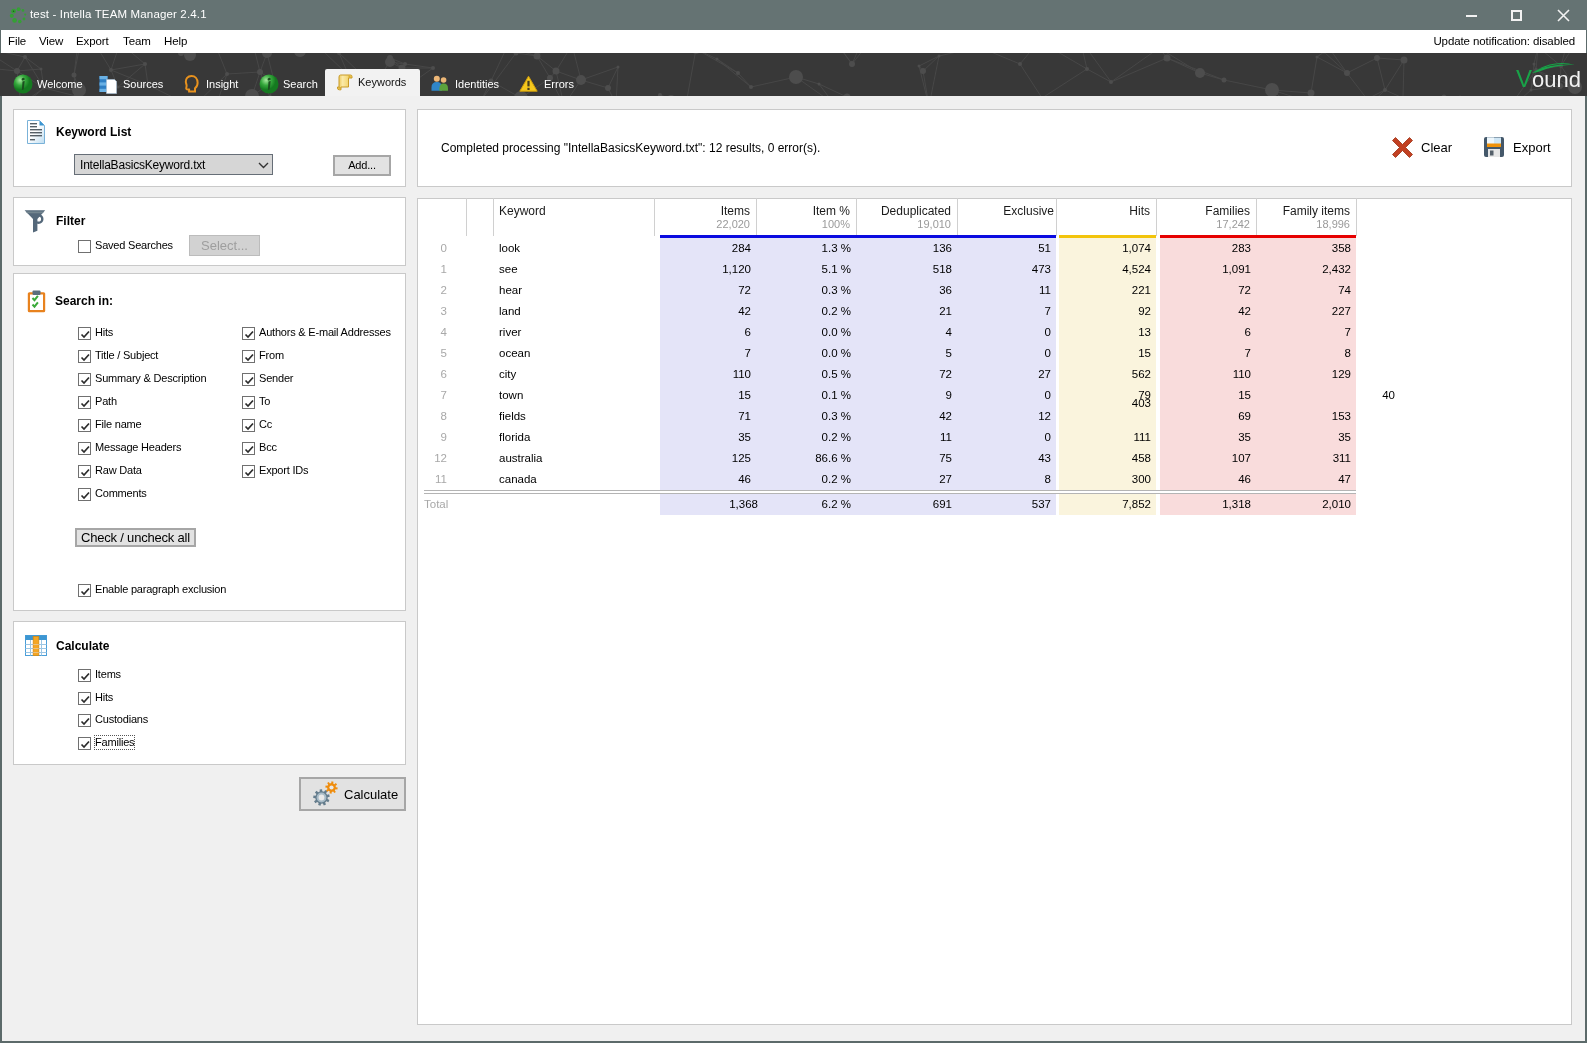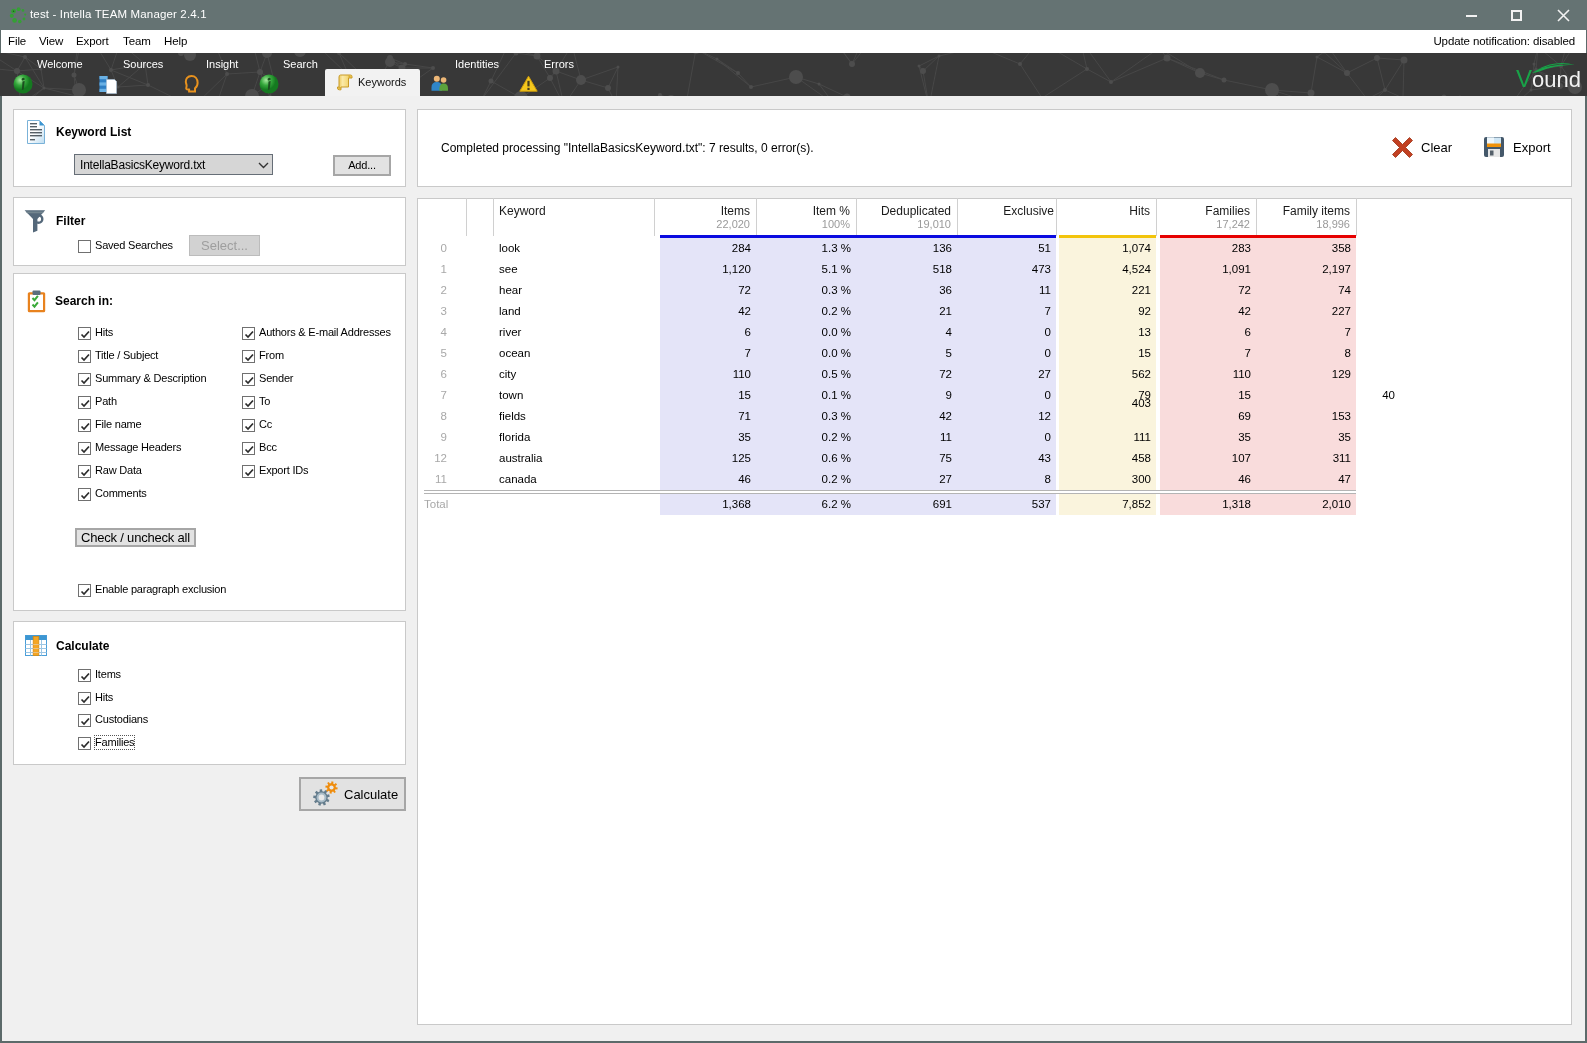--- a/index.html
+++ b/index.html
@@ -6,21 +6,21 @@
 html,body { width:1587px; height:1043px; overflow:hidden; }
 body { font-family:"Liberation Sans", sans-serif; position:relative; background:#f0f0f0; }
 .abs { position:absolute; }
 #titlebar { left:0; top:0; width:1587px; height:30px; background:#657373; }
 #titlebar .title { left:30px; top:8px; font-size:11.5px; letter-spacing:0.15px; color:#ffffff; }
 #menubar { left:0; top:30px; width:1587px; height:23px; background:#ffffff; }
 #menubar span { position:absolute; top:5px; font-size:11.5px; letter-spacing:-0.1px; color:#000; }
 #updnote { top:6px; right:12px; font-size:11px; color:#2a2af0; position:absolute; letter-spacing:-0.1px; }
 #tabbar { left:0; top:53px; width:1587px; height:43px; background:#383838; overflow:hidden; }
 .tab { position:absolute; top:0px; height:43px; }
-.tab .lbl { position:absolute; top:5px; font-size:11px; color:#fff; white-space:nowrap; }
+.tab .lbl { position:absolute; top:25px; font-size:11px; color:#fff; white-space:nowrap; }
 #tabsel { position:absolute; left:325px; top:16px; width:95px; height:27px; background:#f2f2f2; border-radius:2px 2px 0 0; }
 #tabsel .lbl { position:absolute; left:33px; top:7px; font-size:11px; color:#111; }
 .panel { position:absolute; background:#fff; border:1px solid #c9c9c9; }
 .ptitle { position:absolute; font-size:12px; font-weight:bold; color:#000; }
 .cb { position:absolute; width:13px; height:13px; border:1px solid #707070; background:#fff; }
 .cb svg { position:absolute; left:0px; top:0px; }
 .cblbl { position:absolute; font-size:11px; letter-spacing:-0.2px; color:#000; white-space:nowrap; line-height:13px; margin-top:-1px; }
 .btn { position:absolute; background:#e2e2e2; border:2px solid #a6a6a6; font-size:11px; letter-spacing:-0.2px; color:#000; text-align:center; }
 .hdrline { position:absolute; width:1px; background:#d0d0d0; top:0; height:38px; }
 .hl1 { position:absolute; top:6px; height:14px; font-size:12px; color:#1a1a1a; text-align:right; }
@@ -718,21 +718,21 @@
   <circle cx="21.5" cy="6.5" r="2.1" fill="#e9e9e9"></circle>
   <path d="M19.43 18.95 L18.38 21.14 L16.44 20.25 L15.15 21.52 L16.00 23.48 L13.79 24.48 L12.87 22.55 L11.07 22.68 L10.46 24.73 L8.13 24.08 L8.67 22.01 L7.19 20.96 L5.41 22.14 L4.04 20.14 L5.78 18.90 L5.33 17.15 L3.21 16.91 L3.45 14.49 L5.58 14.67 L6.36 13.03 L4.89 11.48 L6.62 9.79 L8.14 11.29 L9.79 10.54 L9.66 8.41 L12.08 8.22 L12.28 10.35 L14.02 10.84 L15.29 9.12 L17.26 10.53 L16.05 12.29 L17.07 13.78 L19.15 13.28 L19.75 15.63 L17.69 16.20 L17.52 18.00 Z" fill="#647c8c"></path>
   <circle cx="11.5" cy="16.5" r="4.9" fill="#a9bcc8"></circle>
   <circle cx="11.5" cy="16.5" r="2.9" fill="#e9e9e9"></circle>
 </svg>
 <div class="abs" style="left:344px;top:787px;font-size:13px">Calculate</div>
 
 <div class="panel" style="left:417px;top:109px;width:1155px;height:78px" id="pstatus"></div>
 <div class="panel" style="left:417px;top:198px;width:1155px;height:827px" id="ptable"></div>
 
-<div class="abs" style="left:441px;top:141px;font-size:12px;color:#000">Completed processing "IntellaBasicsKeyword.txt": 7 results, 0 error(s).</div>
+<div class="abs" style="left:441px;top:141px;font-size:12px;color:#000">Completed processing "IntellaBasicsKeyword.txt": 12 results, 0 error(s).</div>
 <svg class="abs" style="left:1391px;top:136px" width="23" height="23" viewBox="0 0 23 23">
   <path d="M4.5 1.5 L11.5 8.5 L18.5 1.5 L21.5 4.5 L14.5 11.5 L21.5 18.5 L18.5 21.5 L11.5 14.5 L4.5 21.5 L1.5 18.5 L8.5 11.5 L1.5 4.5 Z" fill="#c24022" stroke="#9c2e12" stroke-width="0.8"></path>
 </svg>
 <div class="abs" style="left:1421px;top:140px;font-size:13px">Clear</div>
 <svg class="abs" style="left:1483px;top:136px" width="22" height="22" viewBox="0 0 22 22">
   <path d="M1 3 Q1 1 3 1 L19 1 Q21 1 21 3 L21 19 Q21 21 19 21 L3 21 Q1 21 1 19 Z" fill="#44586a"></path>
   <rect x="4" y="1.5" width="14" height="9" fill="#cfe6f5"></rect>
   <rect x="4" y="1.5" width="7" height="9" fill="#eef7fc"></rect>
   <rect x="4" y="7.5" width="14" height="3.5" fill="#f0920a"></rect>
   <rect x="5" y="13" width="12" height="8" fill="#e6e6e6"></rect>
@@ -785,21 +785,21 @@
 <div class="cell" style="left:739px;top:40px;width:95px">283</div>
 <div class="cell" style="left:839px;top:40px;width:95px">358</div>
 <div class="idx" style="left:0px;top:61px;width:30px">1</div>
 <div class="kw" style="left:82px;top:61px">see</div>
 <div class="cell" style="left:237px;top:61px;width:97px">1,120</div>
 <div class="cell" style="left:339px;top:61px;width:95px">5.1 %</div>
 <div class="cell" style="left:439px;top:61px;width:96px">518</div>
 <div class="cell" style="left:540px;top:61px;width:94px">473</div>
 <div class="cell" style="left:639px;top:61px;width:95px">4,524</div>
 <div class="cell" style="left:739px;top:61px;width:95px">1,091</div>
-<div class="cell" style="left:839px;top:61px;width:95px">2,197</div>
+<div class="cell" style="left:839px;top:61px;width:95px">2,432</div>
 <div class="idx" style="left:0px;top:82px;width:30px">2</div>
 <div class="kw" style="left:82px;top:82px">hear</div>
 <div class="cell" style="left:237px;top:82px;width:97px">72</div>
 <div class="cell" style="left:339px;top:82px;width:95px">0.3 %</div>
 <div class="cell" style="left:439px;top:82px;width:96px">36</div>
 <div class="cell" style="left:540px;top:82px;width:94px">11</div>
 <div class="cell" style="left:639px;top:82px;width:95px">221</div>
 <div class="cell" style="left:739px;top:82px;width:95px">72</div>
 <div class="cell" style="left:839px;top:82px;width:95px">74</div>
 <div class="idx" style="left:0px;top:103px;width:30px">3</div>
@@ -861,36 +861,36 @@
 <div class="cell" style="left:237px;top:229px;width:97px">35</div>
 <div class="cell" style="left:339px;top:229px;width:95px">0.2 %</div>
 <div class="cell" style="left:439px;top:229px;width:96px">11</div>
 <div class="cell" style="left:540px;top:229px;width:94px">0</div>
 <div class="cell" style="left:639px;top:229px;width:95px">111</div>
 <div class="cell" style="left:739px;top:229px;width:95px">35</div>
 <div class="cell" style="left:839px;top:229px;width:95px">35</div>
 <div class="idx" style="left:0px;top:250px;width:30px">12</div>
 <div class="kw" style="left:82px;top:250px">australia</div>
 <div class="cell" style="left:237px;top:250px;width:97px">125</div>
-<div class="cell" style="left:339px;top:250px;width:95px">0.6 %</div>
+<div class="cell" style="left:339px;top:250px;width:95px">86.6 %</div>
 <div class="cell" style="left:439px;top:250px;width:96px">75</div>
 <div class="cell" style="left:540px;top:250px;width:94px">43</div>
 <div class="cell" style="left:639px;top:250px;width:95px">458</div>
 <div class="cell" style="left:739px;top:250px;width:95px">107</div>
 <div class="cell" style="left:839px;top:250px;width:95px">311</div>
 <div class="idx" style="left:0px;top:271px;width:30px">11</div>
 <div class="kw" style="left:82px;top:271px">canada</div>
 <div class="cell" style="left:237px;top:271px;width:97px">46</div>
 <div class="cell" style="left:339px;top:271px;width:95px">0.2 %</div>
 <div class="cell" style="left:439px;top:271px;width:96px">27</div>
 <div class="cell" style="left:540px;top:271px;width:94px">8</div>
 <div class="cell" style="left:639px;top:271px;width:95px">300</div>
 <div class="cell" style="left:739px;top:271px;width:95px">46</div>
 <div class="cell" style="left:839px;top:271px;width:95px">47</div>
 <div class="idx" style="left:7px;top:296px;width:40px;text-align:left">Total</div>
-<div class="cell" style="left:237px;top:296px;width:97px">1,368</div>
+<div class="cell" style="left:244px;top:296px;width:97px">1,368</div>
 <div class="cell" style="left:339px;top:296px;width:95px">6.2 %</div>
 <div class="cell" style="left:439px;top:296px;width:96px">691</div>
 <div class="cell" style="left:540px;top:296px;width:94px">537</div>
 <div class="cell" style="left:639px;top:296px;width:95px">7,852</div>
 <div class="cell" style="left:739px;top:296px;width:95px">1,318</div>
 <div class="cell" style="left:839px;top:296px;width:95px">2,010</div>
 </div>
 
 </body></html>

